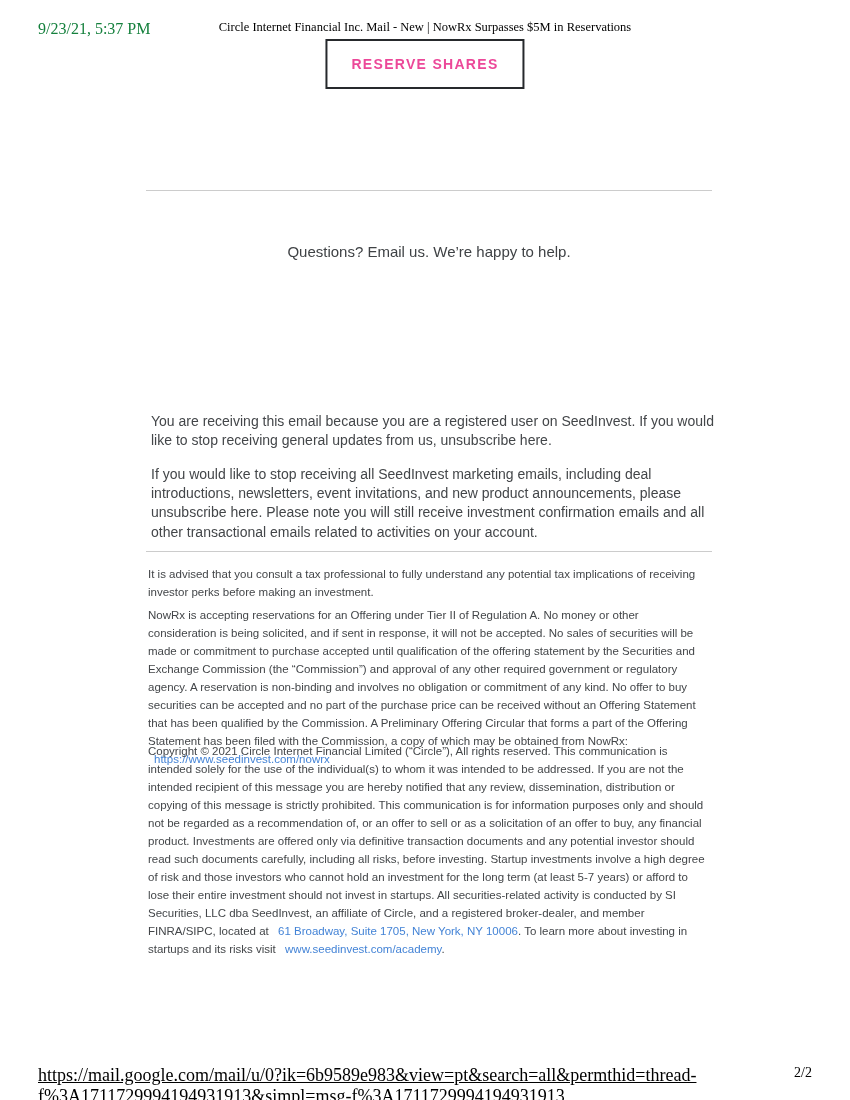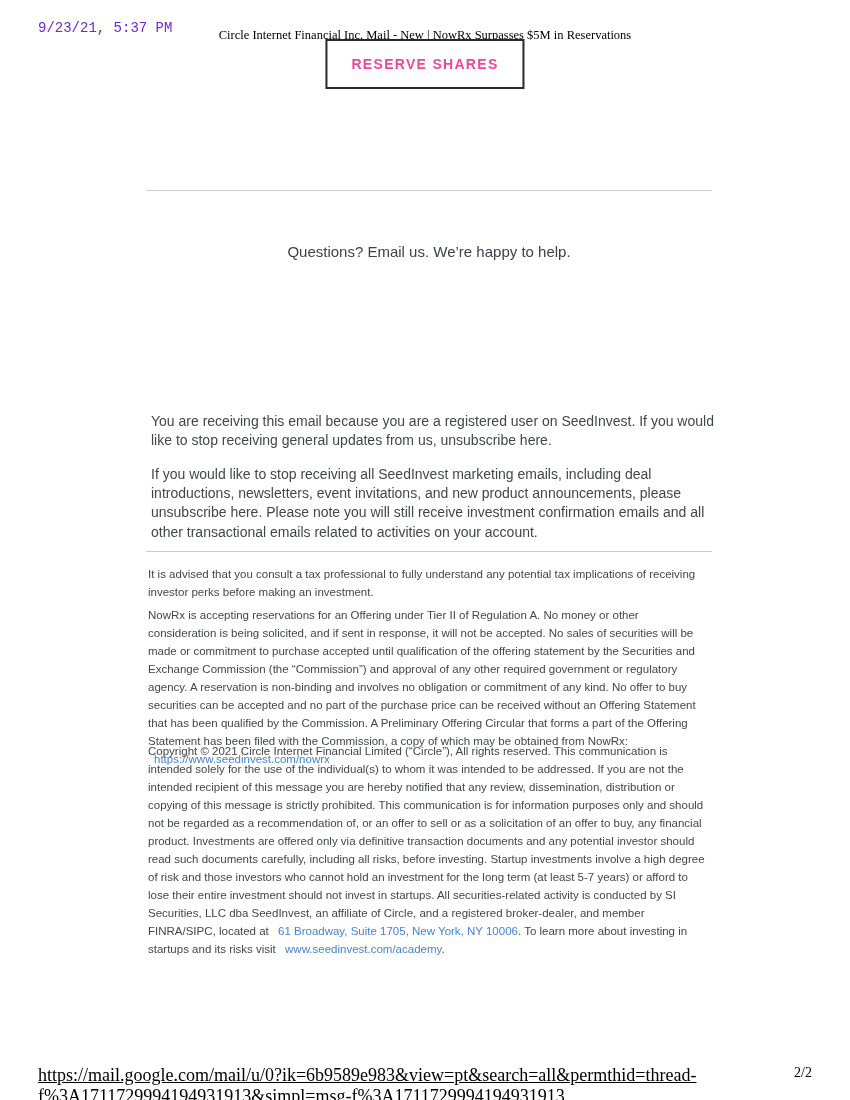--- a/index.html
+++ b/index.html
@@ -1,21 +1,21 @@
 <!DOCTYPE html>
 <html><head>
 <meta charset="utf-8">
 <style>
   html,body{margin:0;padding:0;}
   body{
     width:850px;height:1100px;position:relative;background:#ffffff;
     font-family:"Liberation Sans",sans-serif;color:#434649;overflow:hidden;
   }
-  .hdr-date{position:absolute;top:20px;left:38px;font-family:Liberation Mono, monospace;font-size:14px;color:#6d28d9;}
-  .hdr-title{position:absolute;top:20px;left:120px;width:610px;text-align:center;font-family:"Liberation Serif",serif;font-size:12.5px;color:#000;margin-top:8px;}
+  .hdr-date{position:absolute;top:20px;left:38px;font-family:Liberation Serif, serif;font-size:16px;color:#15803d;}
+  .hdr-title{position:absolute;top:20px;left:120px;width:610px;text-align:center;font-family:"Liberation Serif",serif;font-size:12.5px;color:#000;}
   .reserve-btn{
     position:absolute;top:39px;left:50%;transform:translateX(-50%);
     border:2px solid #26292c;color:#ec4899;background:#fff;
     font-size:14px;font-weight:bold;letter-spacing:1.3px;
     padding:15px 24px;white-space:nowrap;box-sizing:border-box;cursor:pointer;
   }
   .divider{position:absolute;left:146px;width:566px;height:1px;background:#cccccc;}
   .d1{top:190px}
   .d2{top:551px}
   .questions{position:absolute;top:243px;left:146px;width:566px;text-align:center;font-size:15px;color:#3f4245;}

